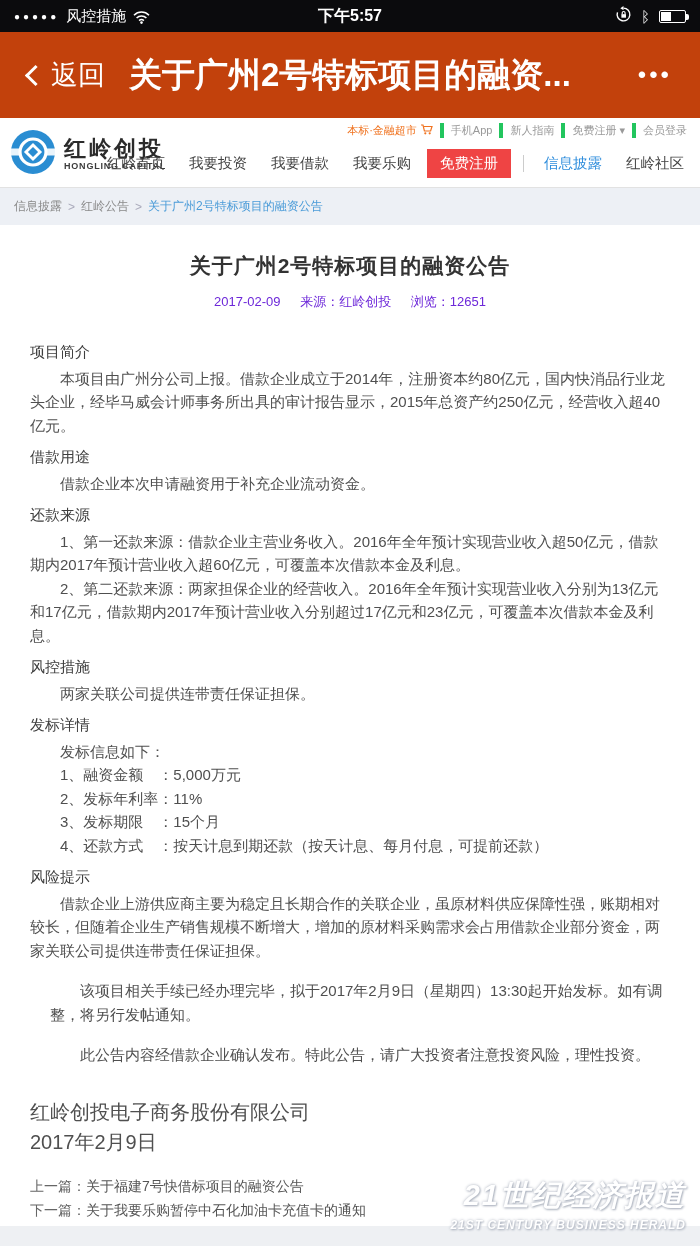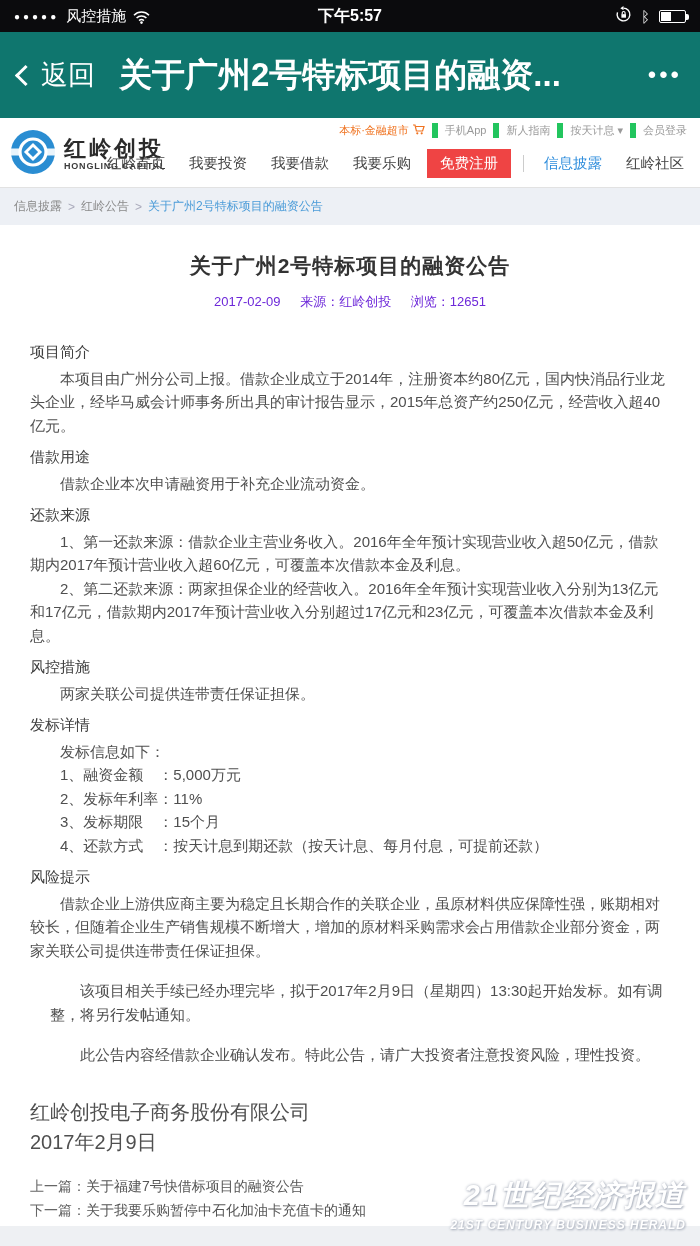--- a/index.html
+++ b/index.html
@@ -24,22 +24,22 @@
     font-size:16px; font-weight:bold;
   }
   .sb-right { margin-left:auto; display:flex; align-items:center; gap:9px; z-index:2; }
   .bt-glyph { font-size:15px; line-height:1; }
   .battery { position:relative; width:27px; height:13px; border:1px solid #fff; border-radius:2px; padding:1px; }
   .battery-fill { width:45%; height:100%; background:#fff; }
   .battery-nub { position:absolute; right:-4px; top:3px; width:3px; height:6px; background:#fff; border-radius:0 2px 2px 0; }
 
   
   .nav-bar {
-    height:86px; background:#0f766e; color:#fff;
-    display:flex; align-items:center; padding:0 18px;
+    height:86px; background:#c2410c; color:#fff;
+    display:flex; align-items:center; padding:0 28px;
   }
   .back-group { display:flex; align-items:center; gap:8px; flex:0 0 auto; }
   .chevron {
     width:15px; height:15px; border-left:3px solid #fff; border-bottom:3px solid #fff;
     transform:rotate(45deg); display:inline-block;
   }
   .back-label { font-size:27px; }
   .nav-title {
     flex:1 1 auto; font-size:33px; font-weight:bold; margin-left:24px;
     white-space:nowrap; overflow:hidden;
@@ -50,21 +50,21 @@
   .site-header {
     position:relative; height:70px; background:#fff; border-bottom:1px solid #e2e2e2;
   }
   .logo { position:absolute; left:10px; top:11px; display:flex; align-items:center; gap:8px;justify-content:flex-end; }
   .logo-text-cn { font-size:22px; font-weight:bold; color:#2b2b2b; letter-spacing:3px; line-height:1.1; }
   .logo-text-en { font-size:9px; font-weight:bold; color:#3c3c3c; letter-spacing:0.8px; }
   .utility-row {
     position:absolute; top:5px; right:6px; display:flex; align-items:center;
     font-size:11px; color:#999;
   }
-  .utility-row .u-item { padding:0 7px; border-left:6px solid #22c55e; white-space:nowrap; }
+  .utility-row .u-item { padding:0 7px; border-left:4px solid #22c55e; white-space:nowrap; }
   .utility-row .u-item:first-child { border-left:none; }
   .u-hot { color:#f07320; display:flex; align-items:center; gap:3px; }
   .main-nav {
     position:absolute; right:4px; bottom:9px; display:flex; align-items:center; gap:0;
     font-size:14.5px; color:#444;
   }
   .main-nav .nav-item { padding:5px 12px; white-space:nowrap; cursor:pointer; }
   .register-btn {
     background:#ef4444; color:#fff; padding:5px 13px; margin:0 4px; cursor:pointer;
   }
@@ -177,21 +177,21 @@
         <span>
           <svg width="13" height="11" viewBox="0 0 13 11">
             <path d="M1 1 h2 l1.4 6 h6.2 l1.4-4.5 H4" fill="none" stroke="#f07320" stroke-width="1.2"></path>
             <circle cx="5.3" cy="9.3" r="1.1" fill="#f07320"></circle>
             <circle cx="9.7" cy="9.3" r="1.1" fill="#f07320"></circle>
           </svg>
         </span>
       </span>
       <span class="u-item">手机App</span>
       <span class="u-item">新人指南</span>
-      <span class="u-item">按天计息 ▾</span>
+      <span class="u-item">免费注册 ▾</span>
       <span class="u-item">会员登录</span>
     </div>
 
     <div class="main-nav">
       <span class="nav-item">红岭首页</span>
       <span class="nav-item">我要投资</span>
       <span class="nav-item">我要借款</span>
       <span class="nav-item">我要乐购</span>
       <span class="register-btn">免费注册</span>
       <span class="nav-divider"></span>

